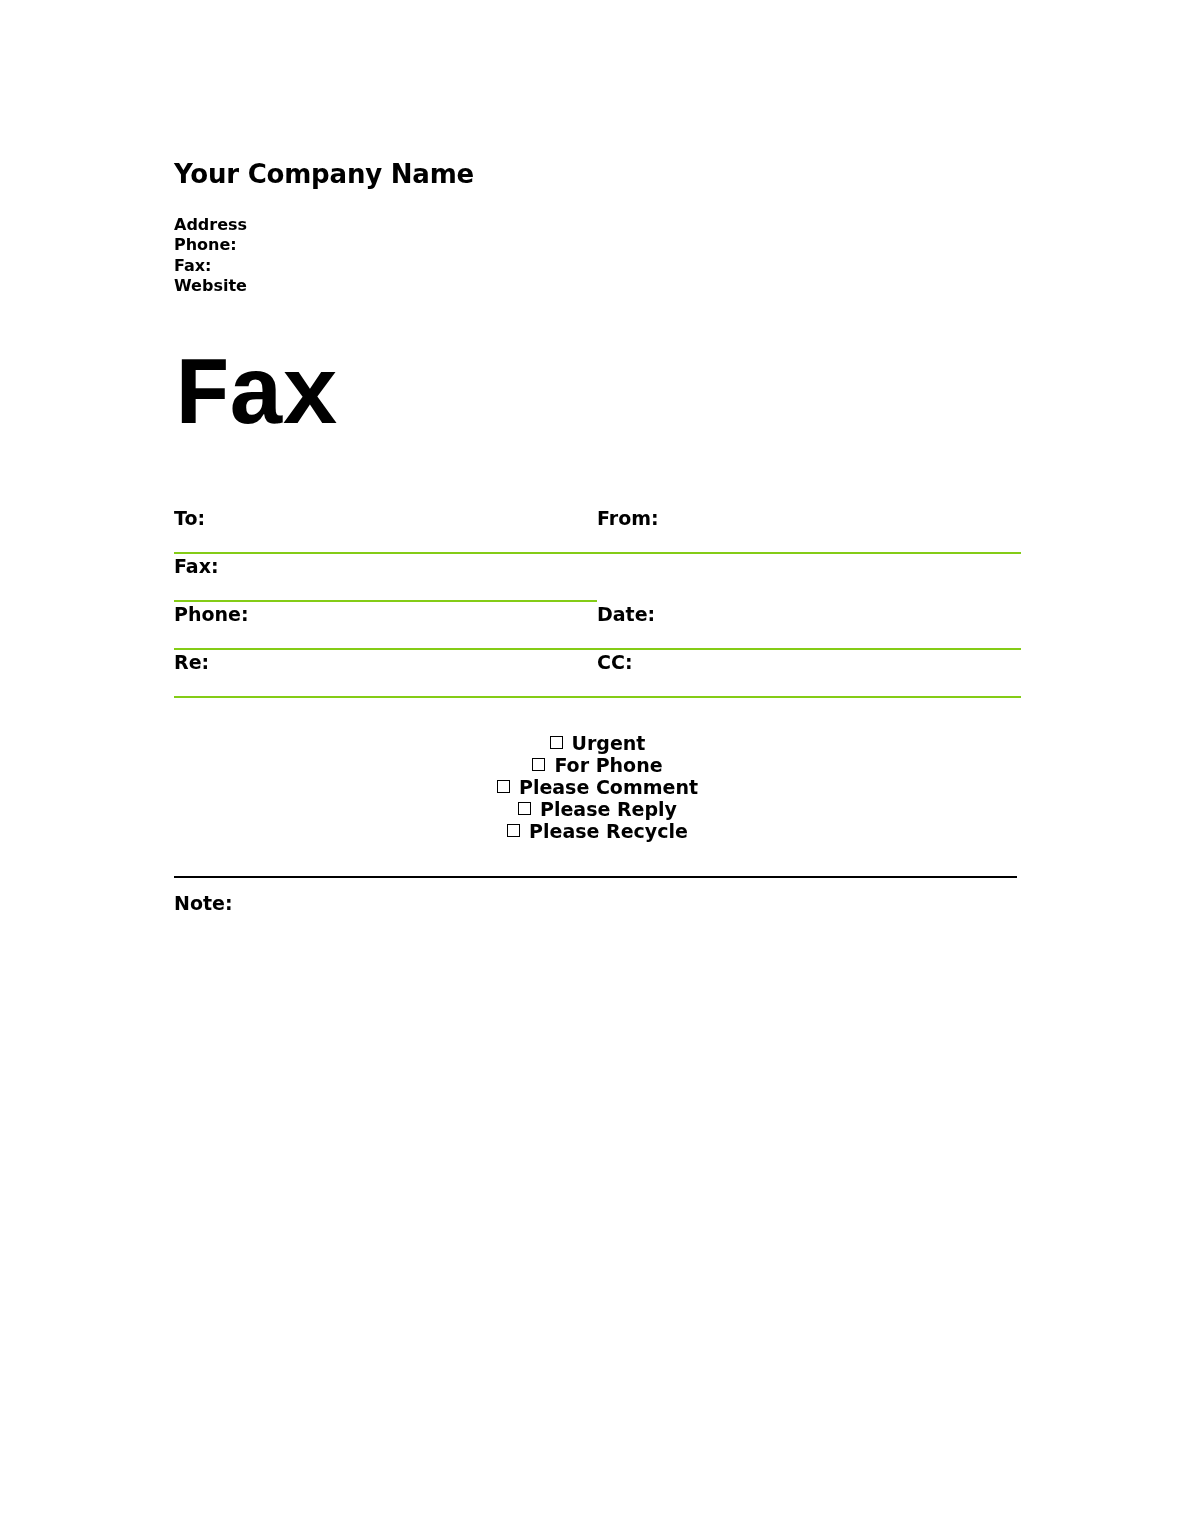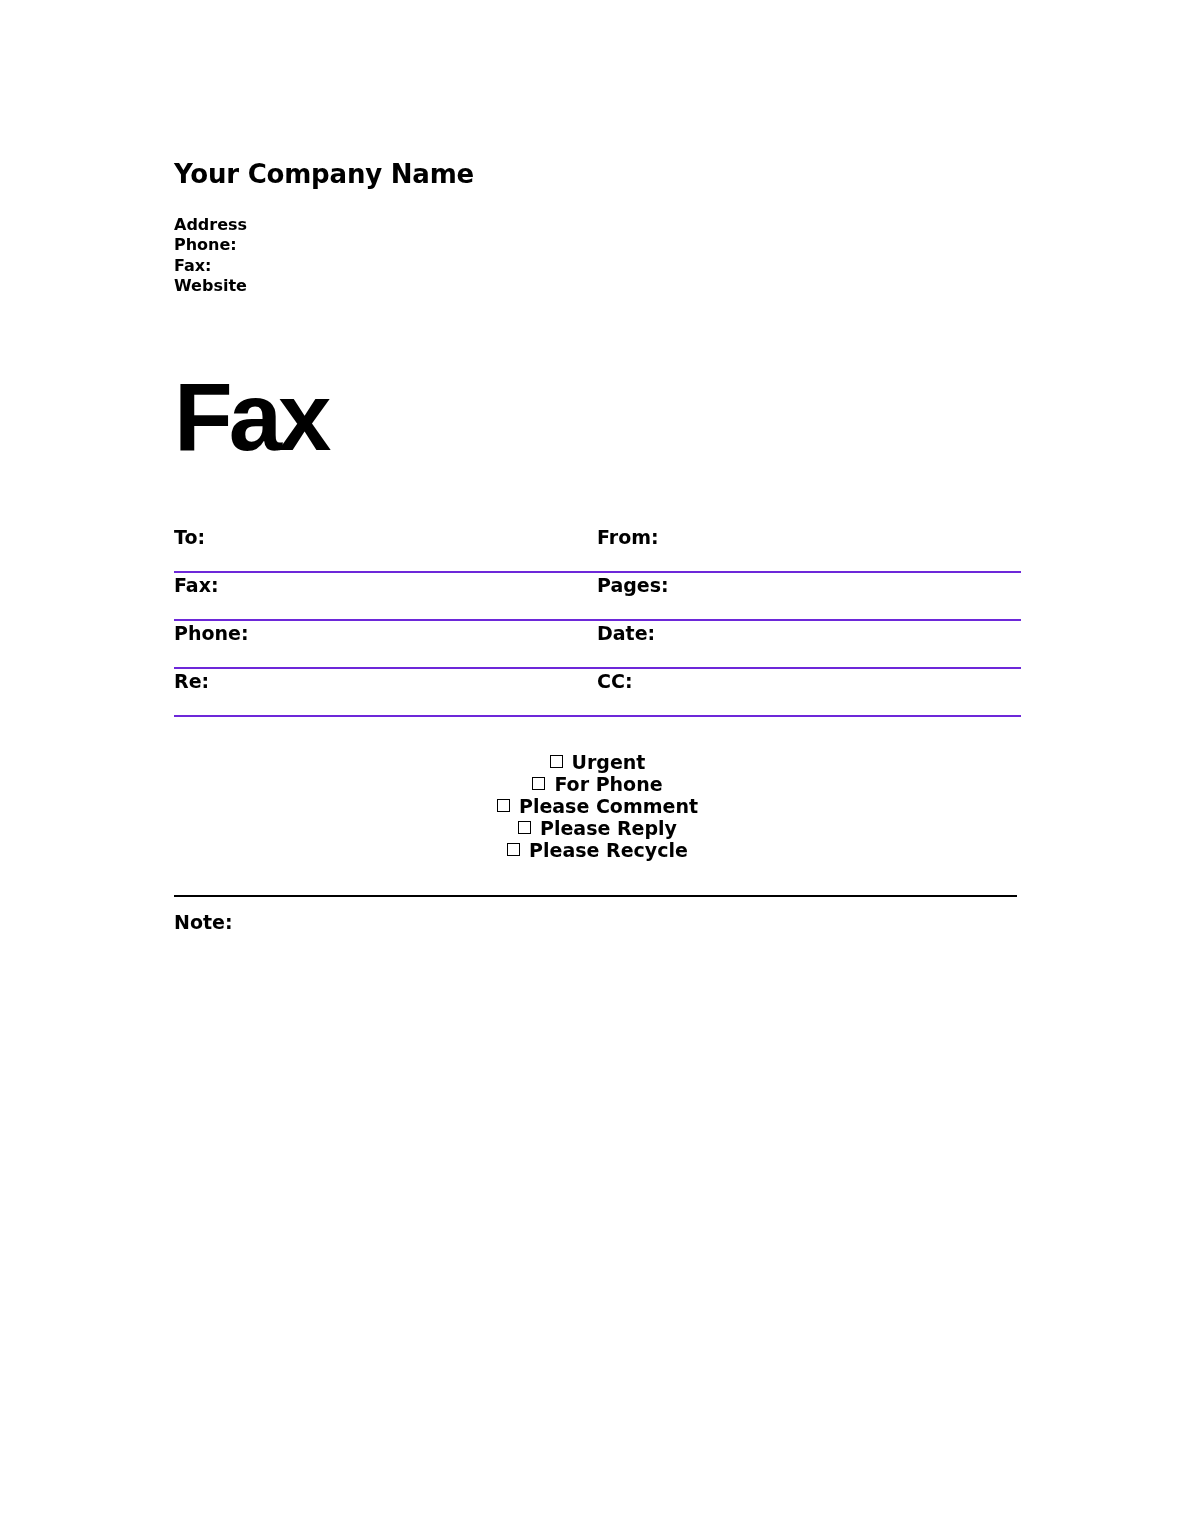--- a/index.html
+++ b/index.html
@@ -42,42 +42,42 @@
     font-size: 16px;
     font-weight: bold;
     line-height: 1.28;
   }
   .company-block div {
     white-space: nowrap;
   }
 
   
   .fax-title {
-    margin-top: 75px;
+    margin-top: 56px;
     font-size: 96px;
     font-weight: bold;
     letter-spacing: -4px;
     line-height: 0.95;
-    font-family: Liberation Sans, sans-serif;
+    font-family: Liberation Mono, monospace;
   }
 
   
   .fields {
     margin-top: 62px;
   }
   .field-row {
     display: flex;
     width: 847px;
     margin-bottom: 0px;
     align-items: flex-end;
   }
   .field-cell {
     position: relative;
     box-sizing: border-box;
-    border-bottom: 2px solid #6d28d9;
+    border-bottom: 2px solid #84cc16;
     height: 48px;
     display: flex;
     align-items: flex-start;
   }
   .field-cell.left { width: 423px; }
   .field-cell.right { width: 424px; }
   .field-label {
     font-size: 19px;
     font-weight: bold;
     line-height: 1;
@@ -165,24 +165,20 @@
           <span class="field-label">From:</span>
           <span class="field-value"></span>
         </div>
       </div>
 
       <div class="field-row">
         <div class="field-cell left">
           <span class="field-label">Fax:</span>
           <span class="field-value"></span>
         </div>
-        <div class="field-cell right">
-          <span class="field-label">Pages:</span>
-          <span class="field-value"></span>
-        </div>
       </div>
 
       <div class="field-row">
         <div class="field-cell left">
           <span class="field-label">Phone:</span>
           <span class="field-value"></span>
         </div>
         <div class="field-cell right">
           <span class="field-label">Date:</span>
           <span class="field-value"></span>

